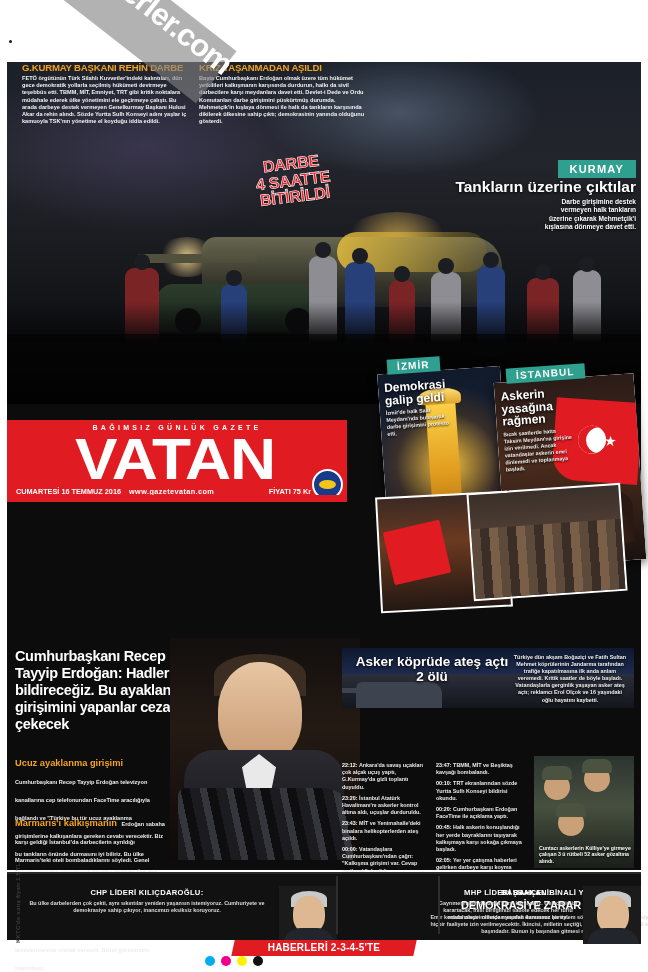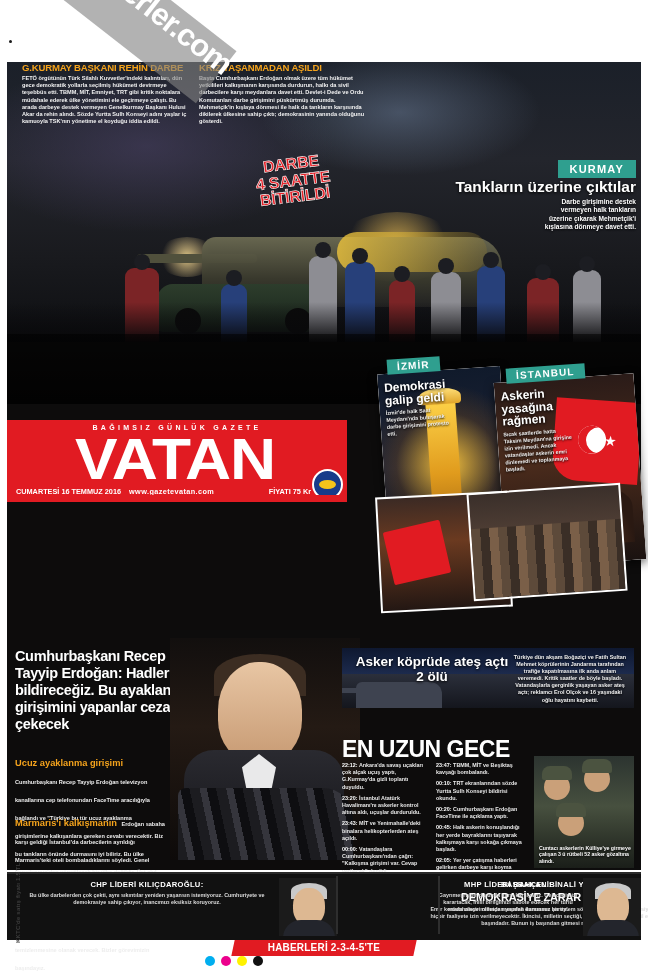--- a/index.html
+++ b/index.html
@@ -174,21 +174,21 @@
   .tl b{color:#fff;}
   .soldiers{position:absolute;left:534px;top:756px;width:100px;height:112px;overflow:hidden;
       background:linear-gradient(180deg,#2c3430,#47503f 45%,#1a1e19);}
   .soldiers .h{position:absolute;width:26px;height:26px;border-radius:50%;background:#caa079;}
   .soldiers .cap{position:absolute;width:30px;height:14px;border-radius:8px 8px 2px 2px;background:#4b5340;}
   .soldiers p{position:absolute;left:5px;bottom:3px;width:92px;margin:0;color:#fff;font-weight:bold;
       font-size:5.2px;line-height:6.8px;text-shadow:0 1px 2px #000;}
 
   
   .strip{position:absolute;left:7px;top:872px;width:634px;height:66px;background:#111;border-top:2px solid #2a2a2a;}
-  .lead{position:absolute;top:4px;height:58px;text-decoration:underline;}
+  .lead{position:absolute;top:12px;height:58px;text-decoration:underline;}
   .lead .kicker{color:#fff;font-size:7.6px;font-weight:bold;letter-spacing:.3px;}
   .lead .big{color:#fff;font-size:11px;font-weight:bold;letter-spacing:-.2px;margin-top:2px;}
   .lead .body{color:#dcdcdc;font-size:5.4px;line-height:7.2px;font-weight:bold;margin-top:3px;}
   .lead .pic{position:absolute;top:0;width:58px;height:58px;overflow:hidden;background:#1b1b1b;}
   .lead .pic .fc{position:absolute;left:14px;top:10px;width:32px;height:38px;border-radius:46%;background:#ddb892;}
   .lead .pic .hr{position:absolute;left:12px;top:5px;width:36px;height:16px;border-radius:50% 50% 0 0;background:#c9c9c9;}
   .lead .pic .sh{position:absolute;left:4px;top:42px;width:52px;height:18px;border-radius:18px 18px 0 0;background:#23252c;}
   #lead1{left:16px;width:320px;} #lead1 .txt{position:absolute;left:0;top:2px;width:248px;text-align:center;}
   #lead1 .pic{left:256px;}
   #lead2{left:330px;width:320px;}
@@ -355,21 +355,20 @@
 
   <div class="bridge">
     <div class="bg"></div>
     <div class="road"></div>
     <div class="brl"></div>
     <div class="tank"></div>
     <h5>Asker köprüde ateş açtı 2 ölü</h5>
     <p>Türkiye dün akşam Boğaziçi ve Fatih Sultan Mehmet köprülerinin Jandarma tarafından trafiğe kapatılmasına ilk anda anlam veremedi. Kritik saatler de böyle başladı. Vatandaşlarla gerginlik yaşayan asker ateş açtı; reklamcı Erol Olçok ve 16 yaşındaki oğlu hayatını kaybetti.</p>
   </div>
 
-  <div class="euz">EN UZUN GECE</div>
   <div class="tl" id="tlA">
       <p style="margin: 0px 0px 4px;"><b>22:12:</b> Ankara'da savaş uçakları çok alçak uçuş yaptı, G.Kurmay'da gizli toplantı duyuldu.</p>
       <p style="margin: 0px 0px 4px;"><b>23:20:</b> İstanbul Atatürk Havalimanı'nı askerler kontrol altına aldı, uçuşlar durduruldu.</p>
       <p style="margin: 0px 0px 4px;"><b>23:43:</b> MİT ve Yenimahalle'deki binalara helikopterlerden ateş açıldı.</p>
       <p style="margin: 0px 0px 4px;"><b>00:00:</b> Vatandaşlara Cumhurbaşkanı'ndan çağrı: "Kalkışma girişimi var. Cevap verilecek" denildi.</p>
       <p style="margin: 0px 0px 4px;"><b>00:10:</b> Gölbaşı'ndaki Özel Kuvvetler Karargahı'na bomba atıldı, 17 polis şehit oldu.</p>
       <p style="margin: 0px 0px 4px;"><b>01:43:</b> Genelkurmay Başkanı Hulusi Akar rehin alındığı açıklandı.</p>
     </div>
   <div class="tl" id="tlB">
       <p style="margin: 0px 0px 4px;"><b>23:47:</b> TBMM, MİT ve Beşiktaş kavşağı bombalandı.</p>

